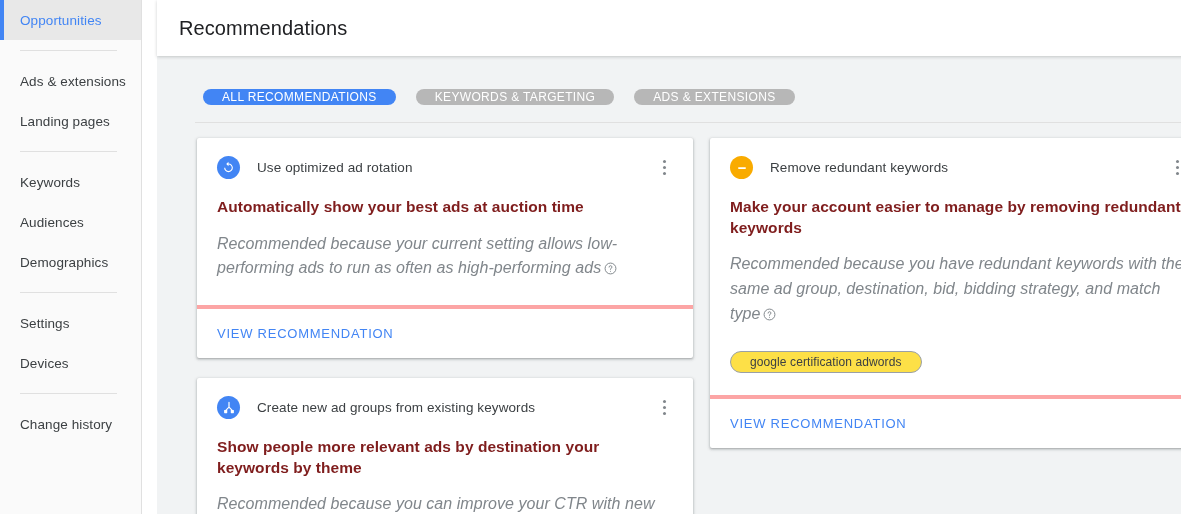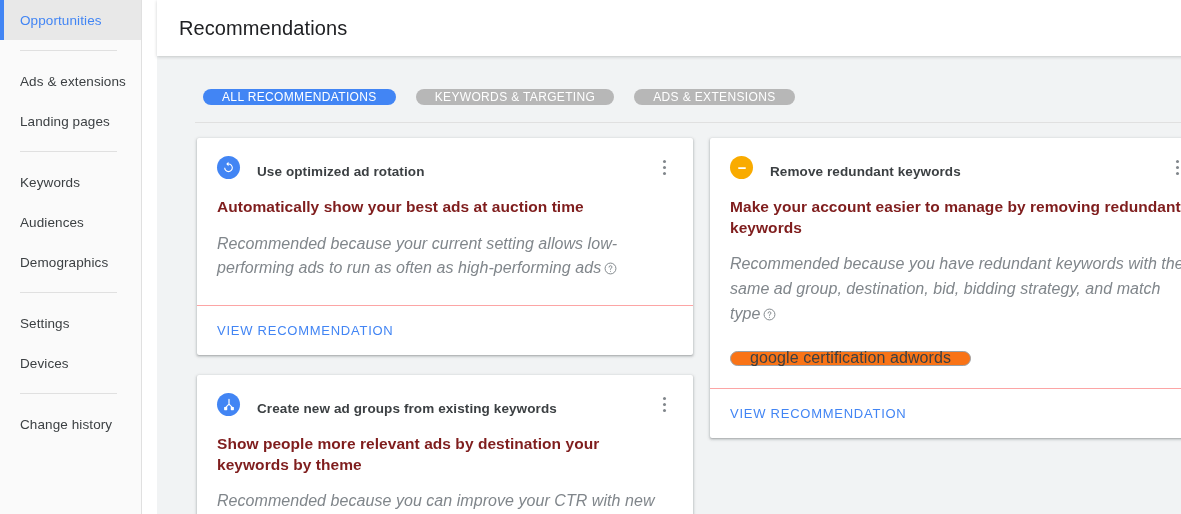--- a/index.html
+++ b/index.html
@@ -162,25 +162,24 @@
     overflow: hidden;
   }
 
   .card-body {
     padding: 18px 20px 22px 20px;
     position: relative;
   }
 
   .card-head {
     display: flex;
-    align-items: flex-end;
+    align-items: center;
     gap: 17px;
     position: relative;
     padding-right: 30px;
-    font-weight: bold;
   }
 
   .badge {
     width: 23px;
     height: 23px;
     min-width: 23px;
     border-radius: 50%;
     display: inline-flex;
     align-items: center;
     justify-content: center;
@@ -244,33 +243,33 @@
   .keyword-pills {
     margin-top: 22px;
     display: flex;
     flex-wrap: wrap;
     gap: 8px;
   }
 
   .pill {
     border: 1px solid #9aa0a6;
     border-radius: 16px;
-    height: 15px;
+    height: 22px;
     display: inline-flex;
     align-items: center;
     padding: 0 19px;
-    font-size: 16px;
+    font-size: 12px;
     color: #3c4043;
     letter-spacing: 0.1px;
-    background: #f97316;
+    background: #fde047;
     cursor: pointer;
   }
 
   .card-footer {
-    border-top: 1px solid #fca5a5;
+    border-top: 4px solid #fca5a5;
     padding: 15px 20px 16px 20px;
   }
 
   .cta {
     font-size: 13px;
     font-weight: 500;
     color: #4285f4;
     letter-spacing: 0.75px;
     text-decoration: none;
     cursor: pointer;

